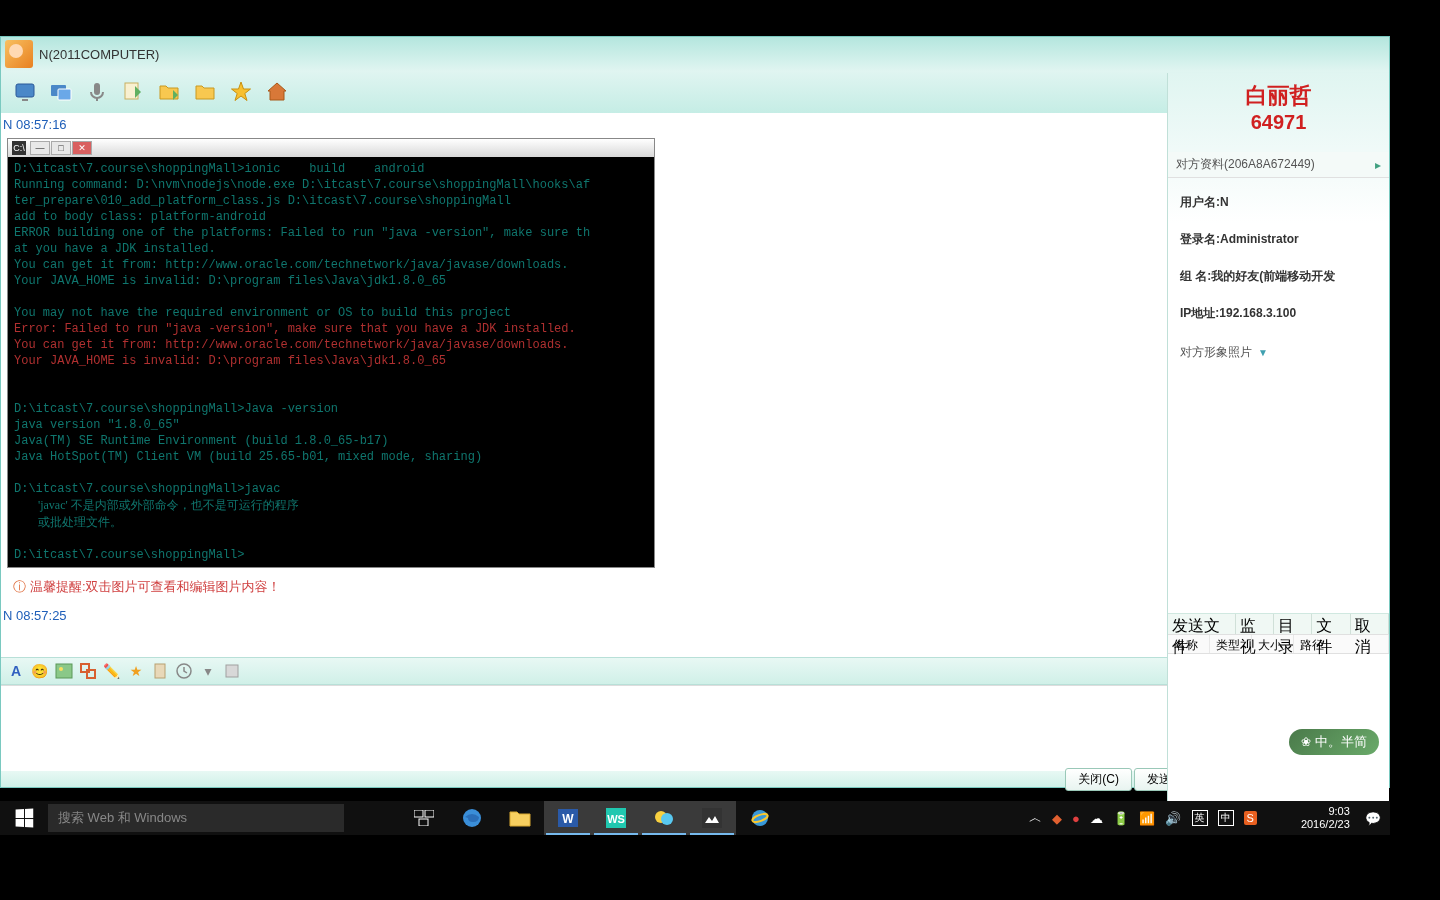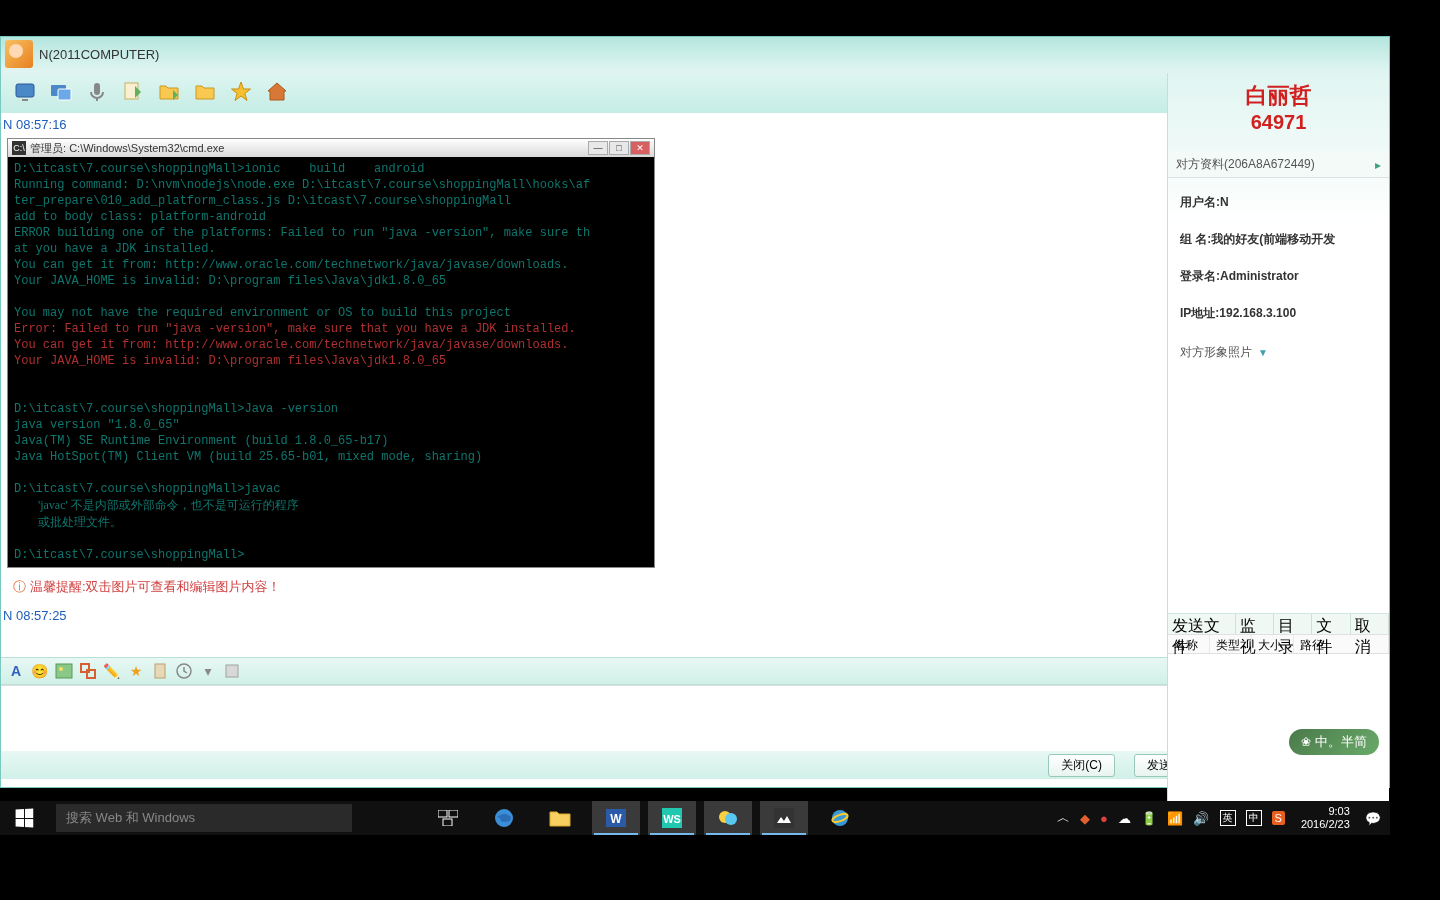--- a/index.html
+++ b/index.html
@@ -52,21 +52,21 @@
     
     .fmt-bar { position: absolute; bottom: 102px; left: 0; right: 167px; height: 28px; background: linear-gradient(180deg,#e8f8f4,#d0f0e8); border-top: 1px solid #b8e0d8; border-bottom: 1px solid #b8e0d8; display: flex; align-items: center; padding: 0 4px; gap: 2px; }
     .fmt-btn { width: 22px; height: 22px; display: flex; align-items: center; justify-content: center; cursor: pointer; border-radius: 2px; font-size: 14px; }
     .fmt-spacer { flex: 1; }
     .lock-icon { color: #c0a060; }
     
     
     .msg-input { position: absolute; bottom: 28px; left: 0; right: 167px; height: 74px; background: #fff; border-top: 1px solid #ddd; }
     
     
-    .send-bar { position: absolute; bottom: 8px; left: 0; right: 167px; height: 28px; background: linear-gradient(180deg,#e8f8f4,#d0f0e8); display: flex; align-items: center; justify-content: flex-end; padding: 0 6px; gap: 19px; }
+    .send-bar { position: absolute; bottom: 0; left: 0; right: 167px; height: 16px; background: linear-gradient(180deg,#e8f8f4,#d0f0e8); display: flex; align-items: center; justify-content: flex-end; padding: 0 6px; gap: 2px; }
     .btn { padding: 2px 12px; border: 1px solid #9ac8b8; background: linear-gradient(180deg,#fff,#e8f4f0); border-radius: 3px; font-size: 12px; cursor: pointer; }
     .btn-split { display: flex; }
     .btn-split .btn { border-radius: 3px 0 0 3px; }
     .btn-dd { border: 1px solid #9ac8b8; border-left: none; background: linear-gradient(180deg,#fff,#e8f4f0); width: 16px; border-radius: 0 3px 3px 0; font-size: 9px; display: flex; align-items: center; justify-content: center; }
     
     
     .sidebar { position: absolute; top: 36px; right: 0; width: 222px; height: 752px; background: linear-gradient(180deg, #e0f5f1 0%, #fff 20%, #fff 100%); border-left: 1px solid #c0e0d8; }
     .watermark { text-align: center; padding: 8px 4px 18px; }
     .wm-name { color: #d02020; font-size: 22px; font-weight: bold; font-family: "KaiTi","SimSun"; }
     .wm-num { color: #d02020; font-size: 20px; font-weight: bold; }
@@ -81,32 +81,32 @@
     .file-transfer { position: absolute; bottom: 0; left: 0; right: 0; height: 212px; border-top: 1px solid #d0e8e0; }
     .ft-tabs { display: flex; font-size: 16px; background: #f0f8f4; height: 20px; }
     .ft-tab { padding: 2px 4px; border-right: 1px solid #d0e0d8; cursor: pointer; }
     .ft-headers { display: flex; font-size: 12px; background: #fafafa; border-top: 1px solid #e0e0e0; border-bottom: 1px solid #e0e0e0; height: 20px; }
     .ft-h { padding: 2px 6px; border-right: 1px solid #e8e8e8; }
     .ft-list { background: #fff; height: 120px; }
     .input-badge { position: absolute; right: 10px; bottom: 70px; background: linear-gradient(135deg,#4a7a4a,#6aaa6a); color: #fff; font-size: 13px; padding: 4px 12px; border-radius: 14px; font-family: "KaiTi"; display: flex; align-items: center; gap: 4px; }
     .input-badge::before { content: "❀"; font-size: 12px; }
     
     
-    .taskbar { position: absolute; bottom: 65px; left: 0; width: 1390px; height: 34px; background: #101010; display: flex; align-items: center; gap: 8px; }
+    .taskbar { position: absolute; bottom: 65px; left: 0; width: 1390px; height: 34px; background: #101010; display: flex; align-items: center; }
     .win-start { width: 48px; height: 34px; display: flex; align-items: center; justify-content: center; cursor: pointer; }
     .win-logo { width: 18px; height: 18px; display: grid; grid-template-columns: 1fr 1fr; grid-template-rows: 1fr 1fr; gap: 1px; transform: perspective(40px) rotateY(-12deg); }
     .win-logo div { background: #fff; }
     .search-box { width: 296px; height: 28px; background: #2a2a2a; display: flex; align-items: center; padding: 0 10px; color: #888; font-size: 13px; cursor: text; }
     .tb-app { width: 48px; height: 34px; display: flex; align-items: center; justify-content: center; cursor: pointer; position: relative; }
     .tb-app.active { background: #3a3a3a; }
     .tb-app.active::after { content: ""; position: absolute; bottom: 0; left: 2px; right: 2px; height: 2px; background: #76b9ed; }
     .tb-spacer { flex: 1; }
     .tray { display: flex; align-items: center; gap: 10px; padding: 0 8px; color: #fff; font-size: 11px; }
     .tray-icon { cursor: pointer; font-size: 13px; }
-    .tray-clock { text-align: right; font-size: 11px; line-height: 13px; padding: 0 6px; }
+    .tray-clock { text-align: right; font-size: 11px; line-height: 13px; padding: 0 6px; margin-left: 28px; }
   </style>
 </head>
 <body>
 
 <div class="top-black"></div>
 
 <div class="chat-window">
 
   <div class="title-bar">
     <div class="avatar-small"></div>
@@ -161,21 +161,20 @@
         </svg>
       </div>
   </div>
 
   <div class="chat-body">
     <div class="msg-time">N 08:57:16</div>
 
     <div class="cmd-window">
       <div class="cmd-title">
         <span class="cmd-title-icon">C:\</span>
-        <span class="cmd-title-txt"><span>管理员:</span> <span>C:\Windows\System32\cmd.exe</span></span>
         <div class="cmd-ctrl">
           <div class="cmd-ctrl-btn">—</div>
           <div class="cmd-ctrl-btn">□</div>
           <div class="cmd-ctrl-btn cmd-close">✕</div>
         </div>
       </div>
       <div class="cmd-content"><span class="cmd-gray">D:\itcast\7.course\shoppingMall&gt;ionic    build    android</span>
 <span class="cmd-gray">Running command: D:\nvm\nodejs\node.exe D:\itcast\7.course\shoppingMall\hooks\af</span>
 <span class="cmd-gray">ter_prepare\010_add_platform_class.js D:\itcast\7.course\shoppingMall</span>
 <span class="cmd-gray">add to body class: platform-android</span>
@@ -267,22 +266,22 @@
     <div class="watermark">
       <div class="wm-name">白丽哲</div>
       <div class="wm-num">64971</div>
     </div>
     <div class="side-header">
       <span>对方资料(206A8A672449)</span>
         <span class="dd">▸</span>
     </div>
     <div class="side-info">
       <div class="side-row">用户名:N</div>
+      <div class="side-row">登录名:Administrator</div>
       <div class="side-row">组 名:我的好友(前端移动开发</div>
-      <div class="side-row">登录名:Administrator</div>
       <div class="side-row">IP地址:192.168.3.100</div>
     </div>
     <div class="side-section">
       <span>对方形象照片</span>
         <span class="dd">▼</span>
     </div>
 
     <div class="file-transfer">
       <div class="ft-tabs">
         <div class="ft-tab">发送文件</div>

